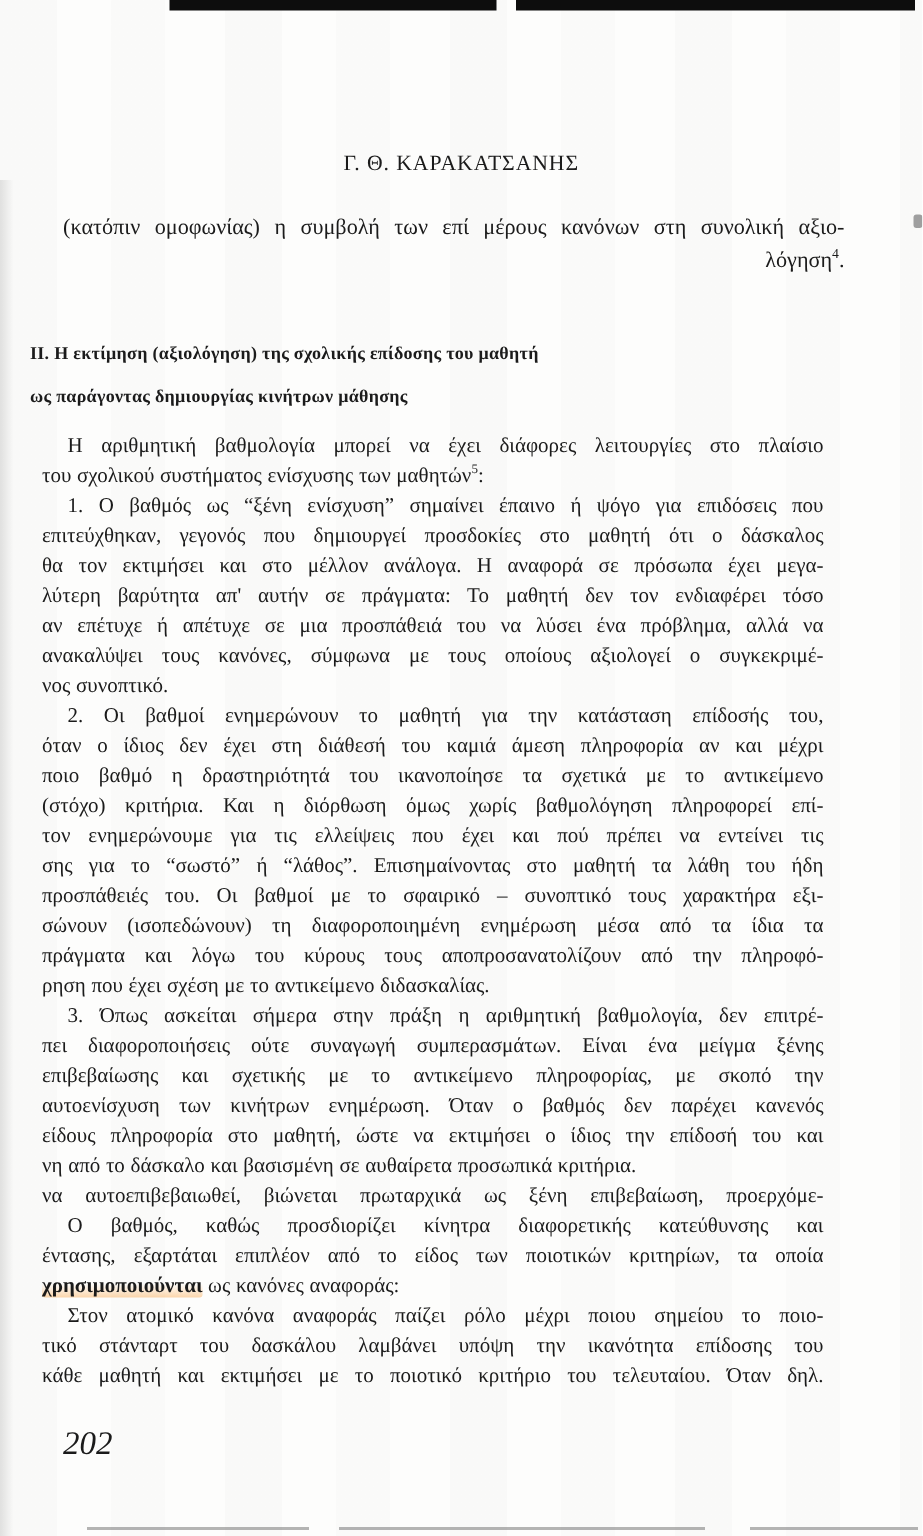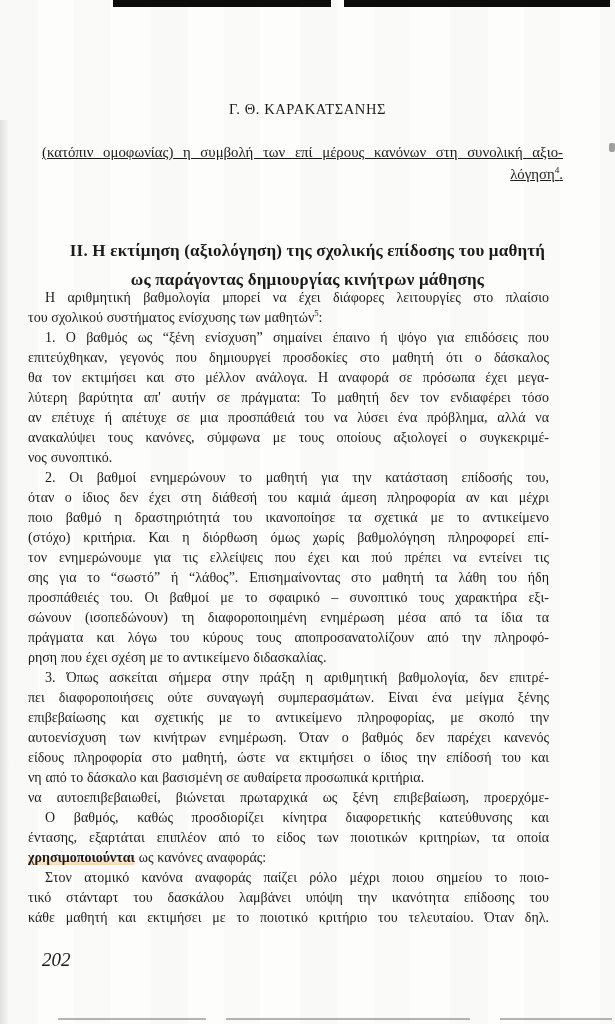--- a/index.html
+++ b/index.html
@@ -33,41 +33,41 @@
   .bottom-line { position: absolute; top: 1018px; height: 2px; background: rgba(90,90,90,0.45); }
   .bottom-line.b1 { left: 58px;  width: 148px; }
   .bottom-line.b2 { left: 226px; width: 244px; }
   .bottom-line.b3 { left: 500px; width: 112px; }
 
   .author {
     position: absolute; top: 101px; left: 0; right: 0;
     text-align: center; font-size: 14.5px; letter-spacing: 0.6px;
   }
   .intro { position: absolute; top: 141px; left: 42px; width: 521px;
-    font-size: 14.8px; line-height: 22px; text-decoration: underline; }
+    font-size: 14.8px; line-height: 22px; }
   .heading {
     position: absolute; top: 221px; left: 20px; right: 20px;
-    text-align: center; font-weight: bold;
-    font-size: 17px; line-height: 28.5px; letter-spacing: 0.2px; margin-top: 16px;
+    font-weight: bold;
+    font-size: 12px; line-height: 28.5px; letter-spacing: 0.2px;
   }
   .bodytext { position: absolute; top: 288px; left: 28px; width: 521px;
     font-size: 14px; line-height: 20px; word-spacing: 0.02em; }
   .line { min-height: 20px; }
   .intro .line { min-height: 22px; text-align: right; }
   .line.j { text-align: justify; text-align-last: justify; }
   .line.indent { text-indent: 17px; }
   sup.fn { font-size: 0.62em; vertical-align: super; line-height: 0; }
   .hl {
     background: linear-gradient(to top,
       rgba(250,150,40,0.38) 0%, rgba(250,150,40,0.14) 38%, rgba(250,150,40,0) 62%);
     border-radius: 2px;
     font-weight: bold;
   }
   .pageno { position: absolute; left: 42px; top: 949px;
-    font-style: italic; font-size: 19px; }
+    font-style: italic; font-size: 22px; }
 </style>
 </head>
 <body>
 
 <div class="page">
 
   <div class="scan-bar seg1"></div>
   <div class="scan-bar seg2"></div>
   <div class="edge-shadow-left"></div>
   <div class="edge-speck"></div>

